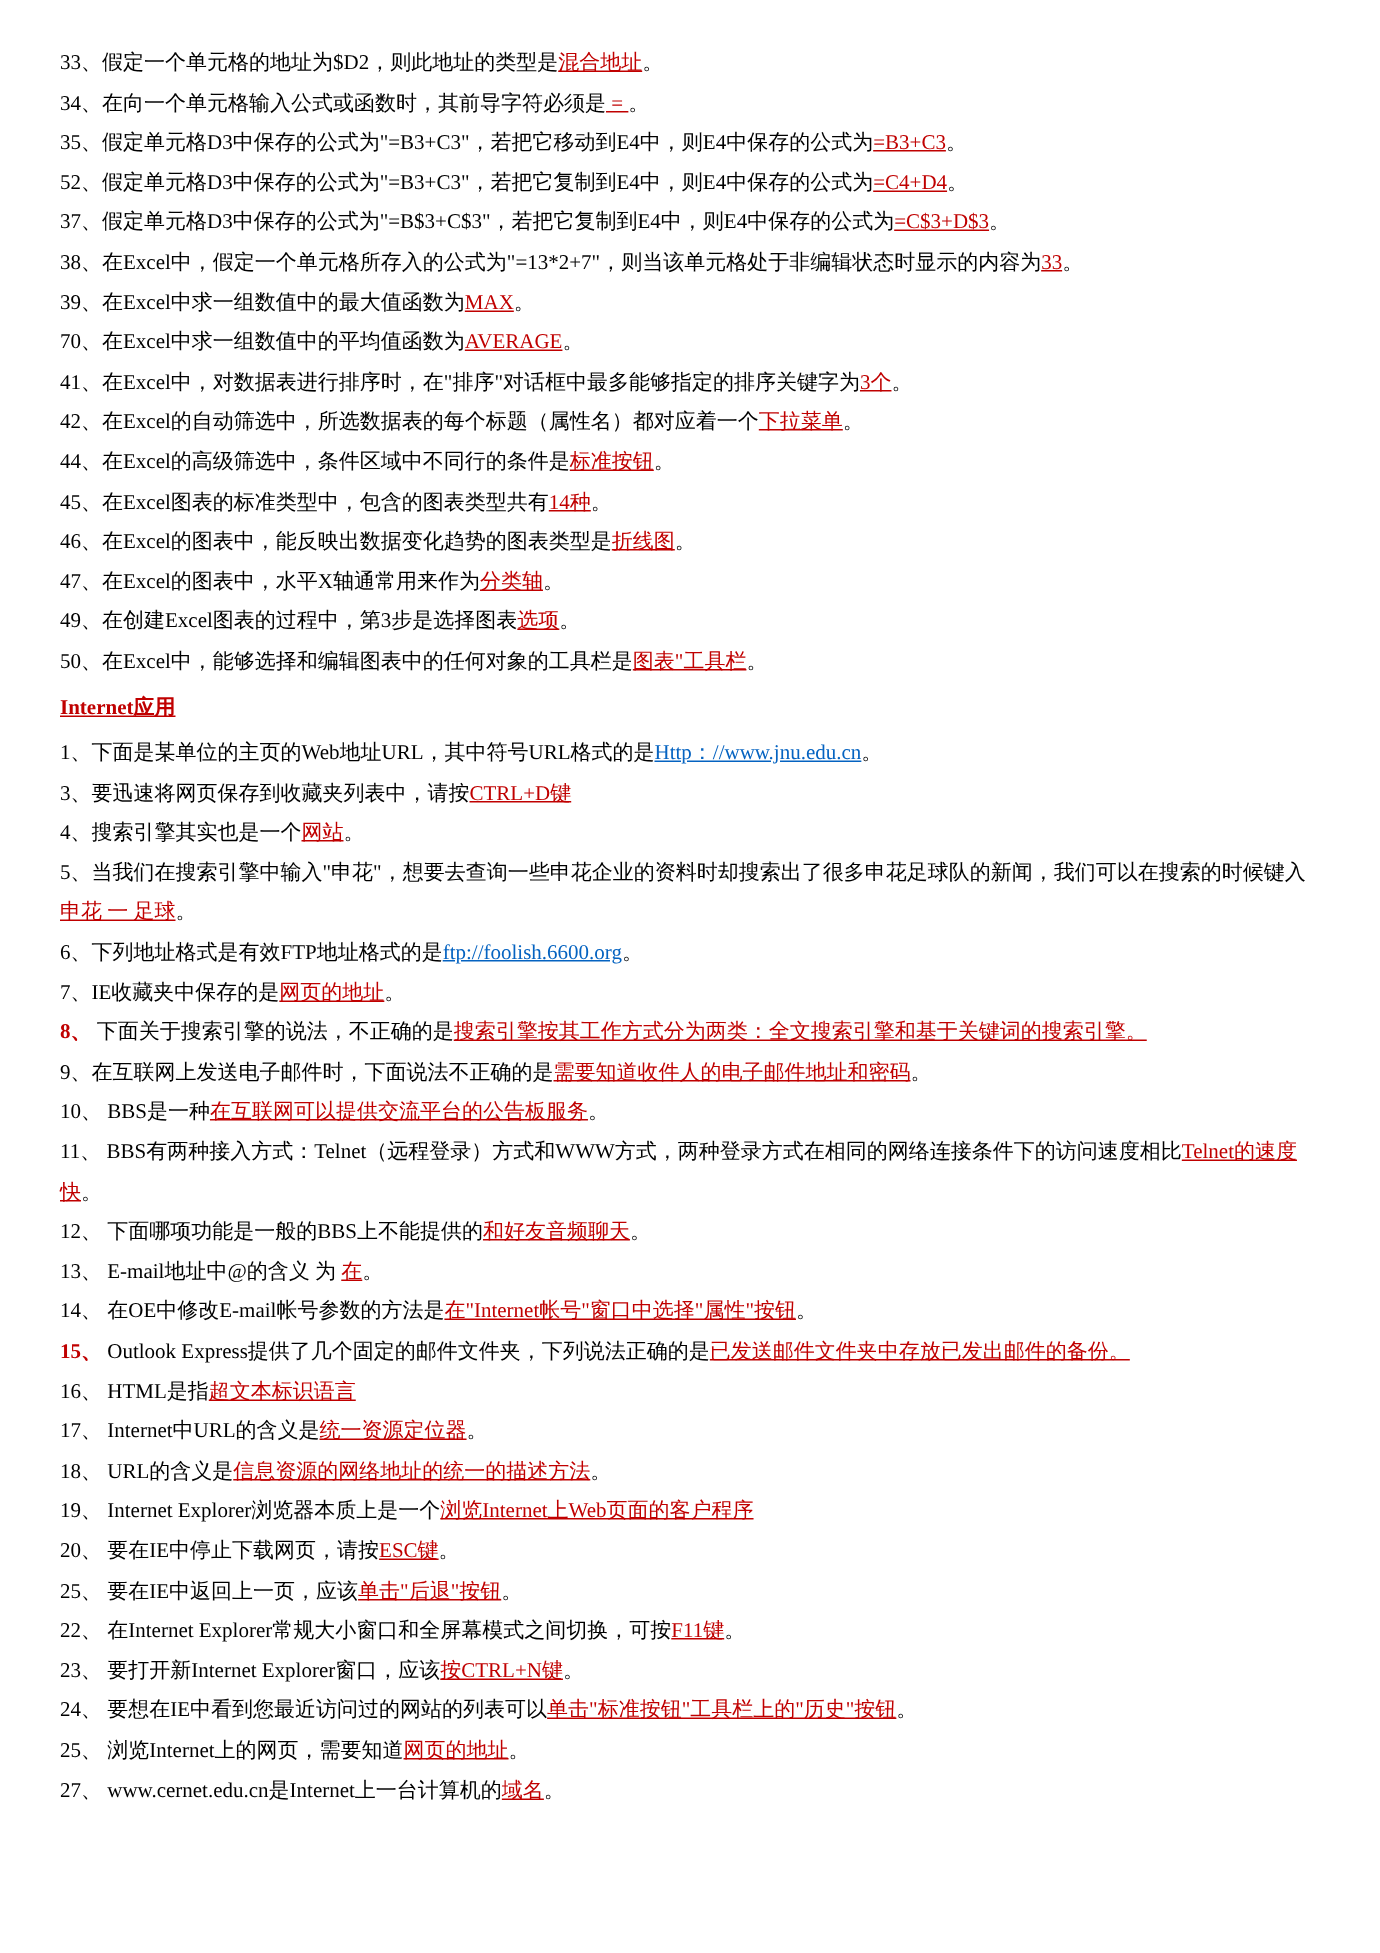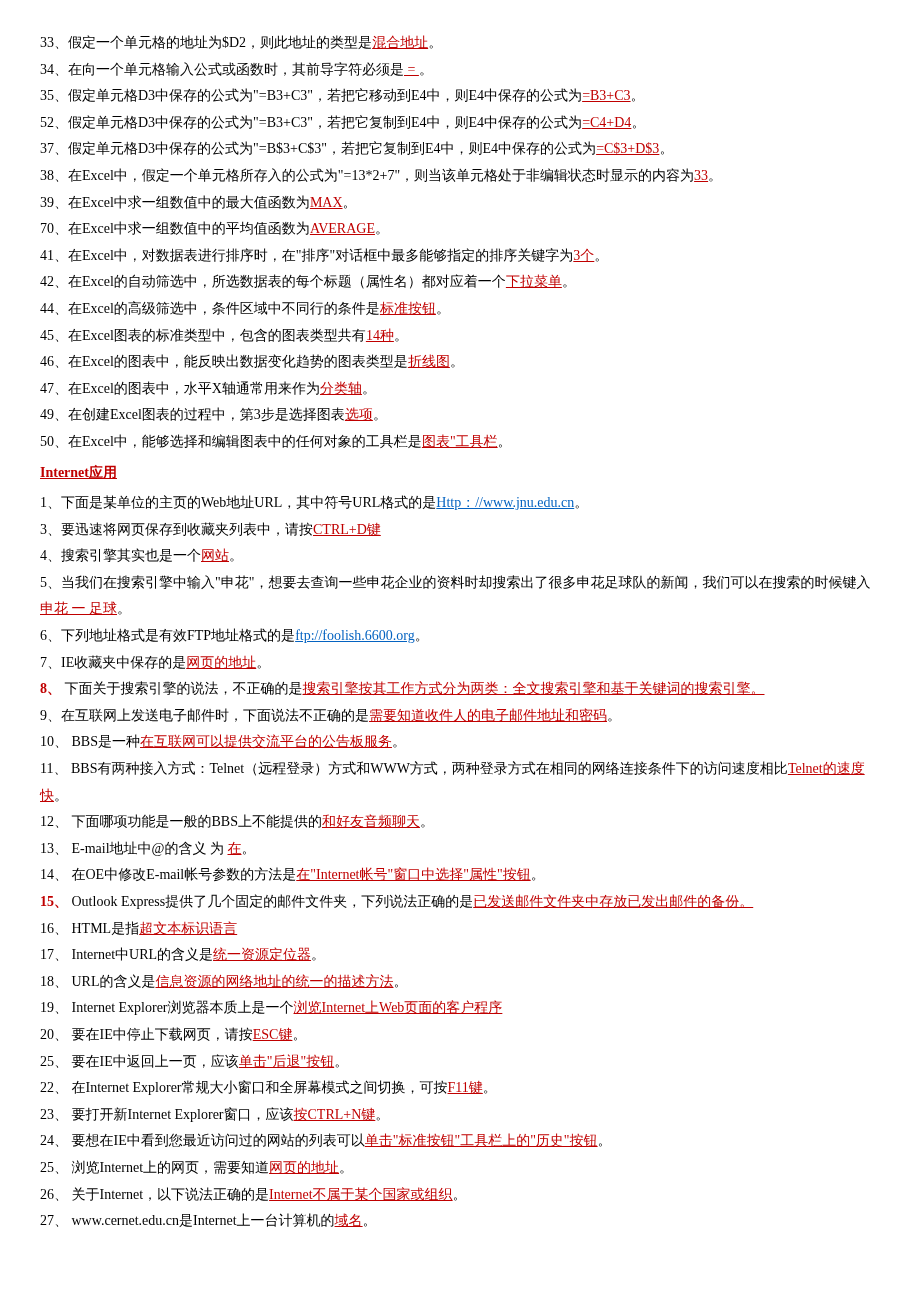--- a/index.html
+++ b/index.html
@@ -72,15 +72,14 @@
     <div class="line"><span>16、</span><span> HTML是指</span><span class="ans">超文本标识语言</span></div>
     <div class="line"><span>17、</span><span> Internet中URL的含义是</span><span class="ans">统一资源定位器</span><span>。</span></div>
     <div class="line"><span>18、</span><span> URL的含义是</span><span class="ans">信息资源的网络地址的统一的描述方法</span><span>。</span></div>
     <div class="line"><span>19、</span><span> Internet Explorer浏览器本质上是一个</span><span class="ans">浏览Internet上Web页面的客户程序</span></div>
     <div class="line"><span>20、</span><span> 要在IE中停止下载网页，请按</span><span class="ans">ESC键</span><span>。</span></div>
     <div class="line"><span>25、</span><span> 要在IE中返回上一页，应该</span><span class="ans">单击"后退"按钮</span><span>。</span></div>
     <div class="line"><span>22、</span><span> 在Internet Explorer常规大小窗口和全屏幕模式之间切换，可按</span><span class="ans">F11键</span><span>。</span></div>
     <div class="line"><span>23、</span><span> 要打开新Internet Explorer窗口，应该</span><span class="ans">按CTRL+N键</span><span>。</span></div>
     <div class="line"><span>24、</span><span> 要想在IE中看到您最近访问过的网站的列表可以</span><span class="ans">单击"标准按钮"工具栏上的"历史"按钮</span><span>。</span></div>
     <div class="line"><span>25、</span><span> 浏览Internet上的网页，需要知道</span><span class="ans">网页的地址</span><span>。</span></div>
-    <div class="line"><span>26、</span><span> 关于Internet，以下说法正确的是</span><span class="ans">Internet不属于某个国家或组织</span><span>。</span></div>
     <div class="line"><span>27、</span><span> www.cernet.edu.cn是Internet上一台计算机的</span><span class="ans">域名</span><span>。</span></div>
   </div>
 
 </body></html>

